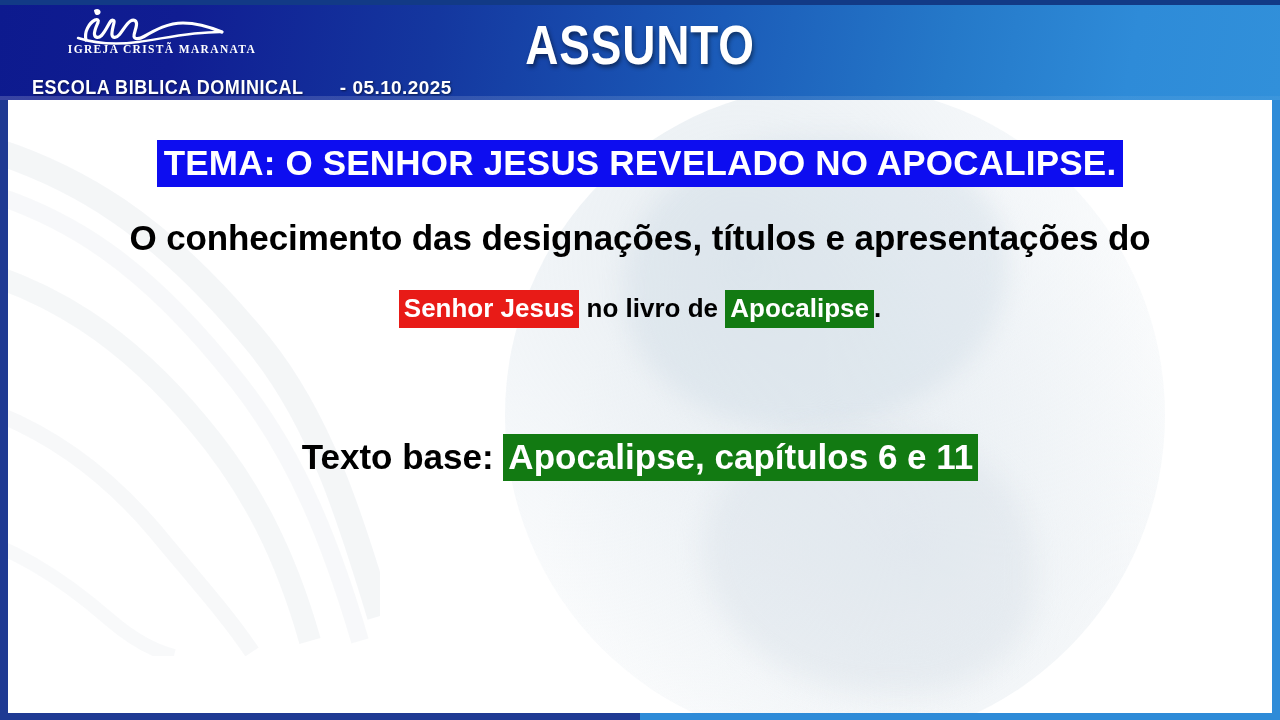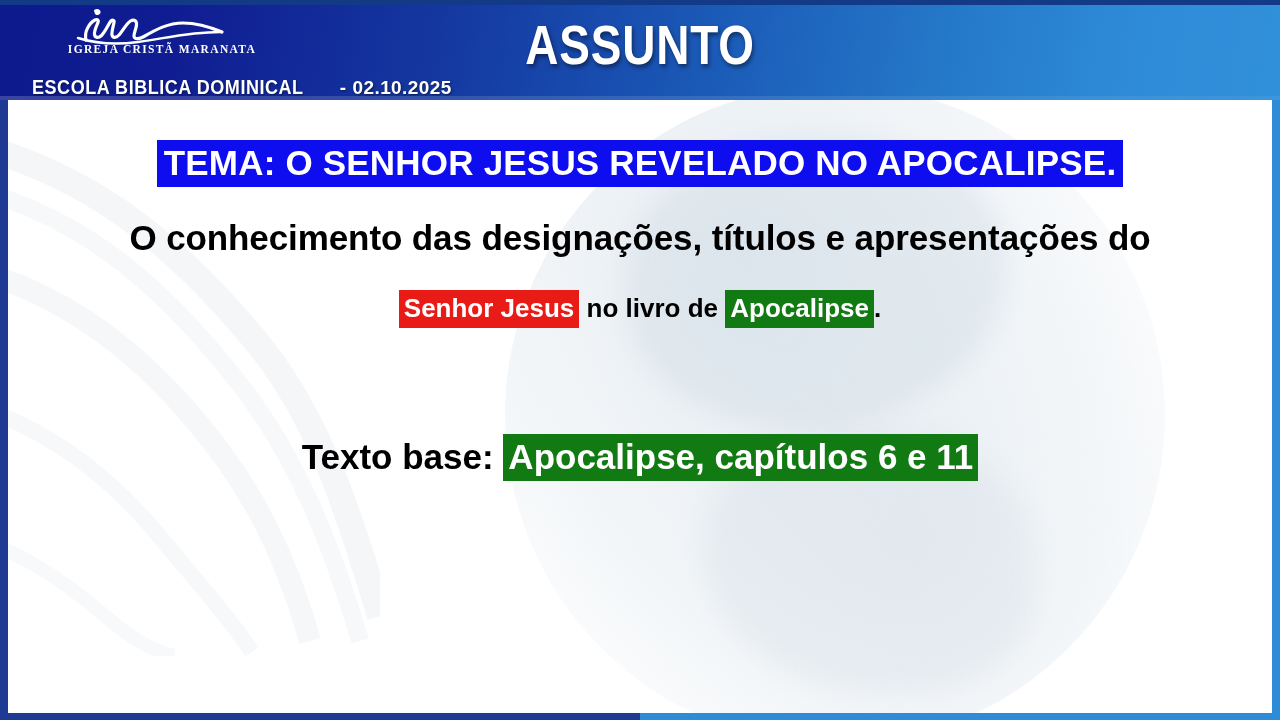--- a/index.html
+++ b/index.html
@@ -283,21 +283,21 @@
           <path d="M30 4 C33 2 36 3 36.5 5.5 C37 8 34.5 9.5 32.5 9 C31 8.6 30.2 6.4 30 4 Z" fill="#ffffff"></path>
           <path d="M22 34 C20 26 25 17 31 14 C33.5 12.8 35 14 34 16.5 C32.5 20 30 25 30.5 28.5 C31 32 34.5 32.5 37.5 29.5 C41 26 44 19 46.5 15.5 C48 13.4 50.5 13.8 50 16.5 C49.2 20.6 47.5 26 48 29 C48.6 32.4 52.5 32 55.5 28.5 C59 24.4 62.5 17.5 66.5 15 C70 12.8 73 14.8 72.5 19 C72 23.5 69.5 28 70 30.5 C70.6 33.4 75 33.4 80 30.5 C92 23.5 104 17 119 17 C133 17 146 21 158 26" fill="none" stroke="#ffffff" stroke-width="3.2" stroke-linecap="round"></path>
           <path d="M14 32 C30 37 52 39 74 36 C100 32.5 128 25.5 158 26" fill="none" stroke="#ffffff" stroke-width="2.4" stroke-linecap="round"></path>
         </svg>
         <div class="logo-name">IGREJA CRISTÃ MARANATA</div>
       </div>
 
       <div class="eb-line">
         <span class="eb-label">ESCOLA BIBLICA DOMINICAL</span>
         <span class="eb-date">-</span>
-        <span class="eb-date">02.10.2025</span>
+        <span class="eb-date">05.10.2025</span>
       </div>
     </div>
 
     <div class="header-title">ASSUNTO</div>
   </div>
 
   <div class="content">
 
     <div class="line tema-line">
       <span class="hl-blue">TEMA: O SENHOR JESUS REVELADO NO APOCALIPSE.</span>

